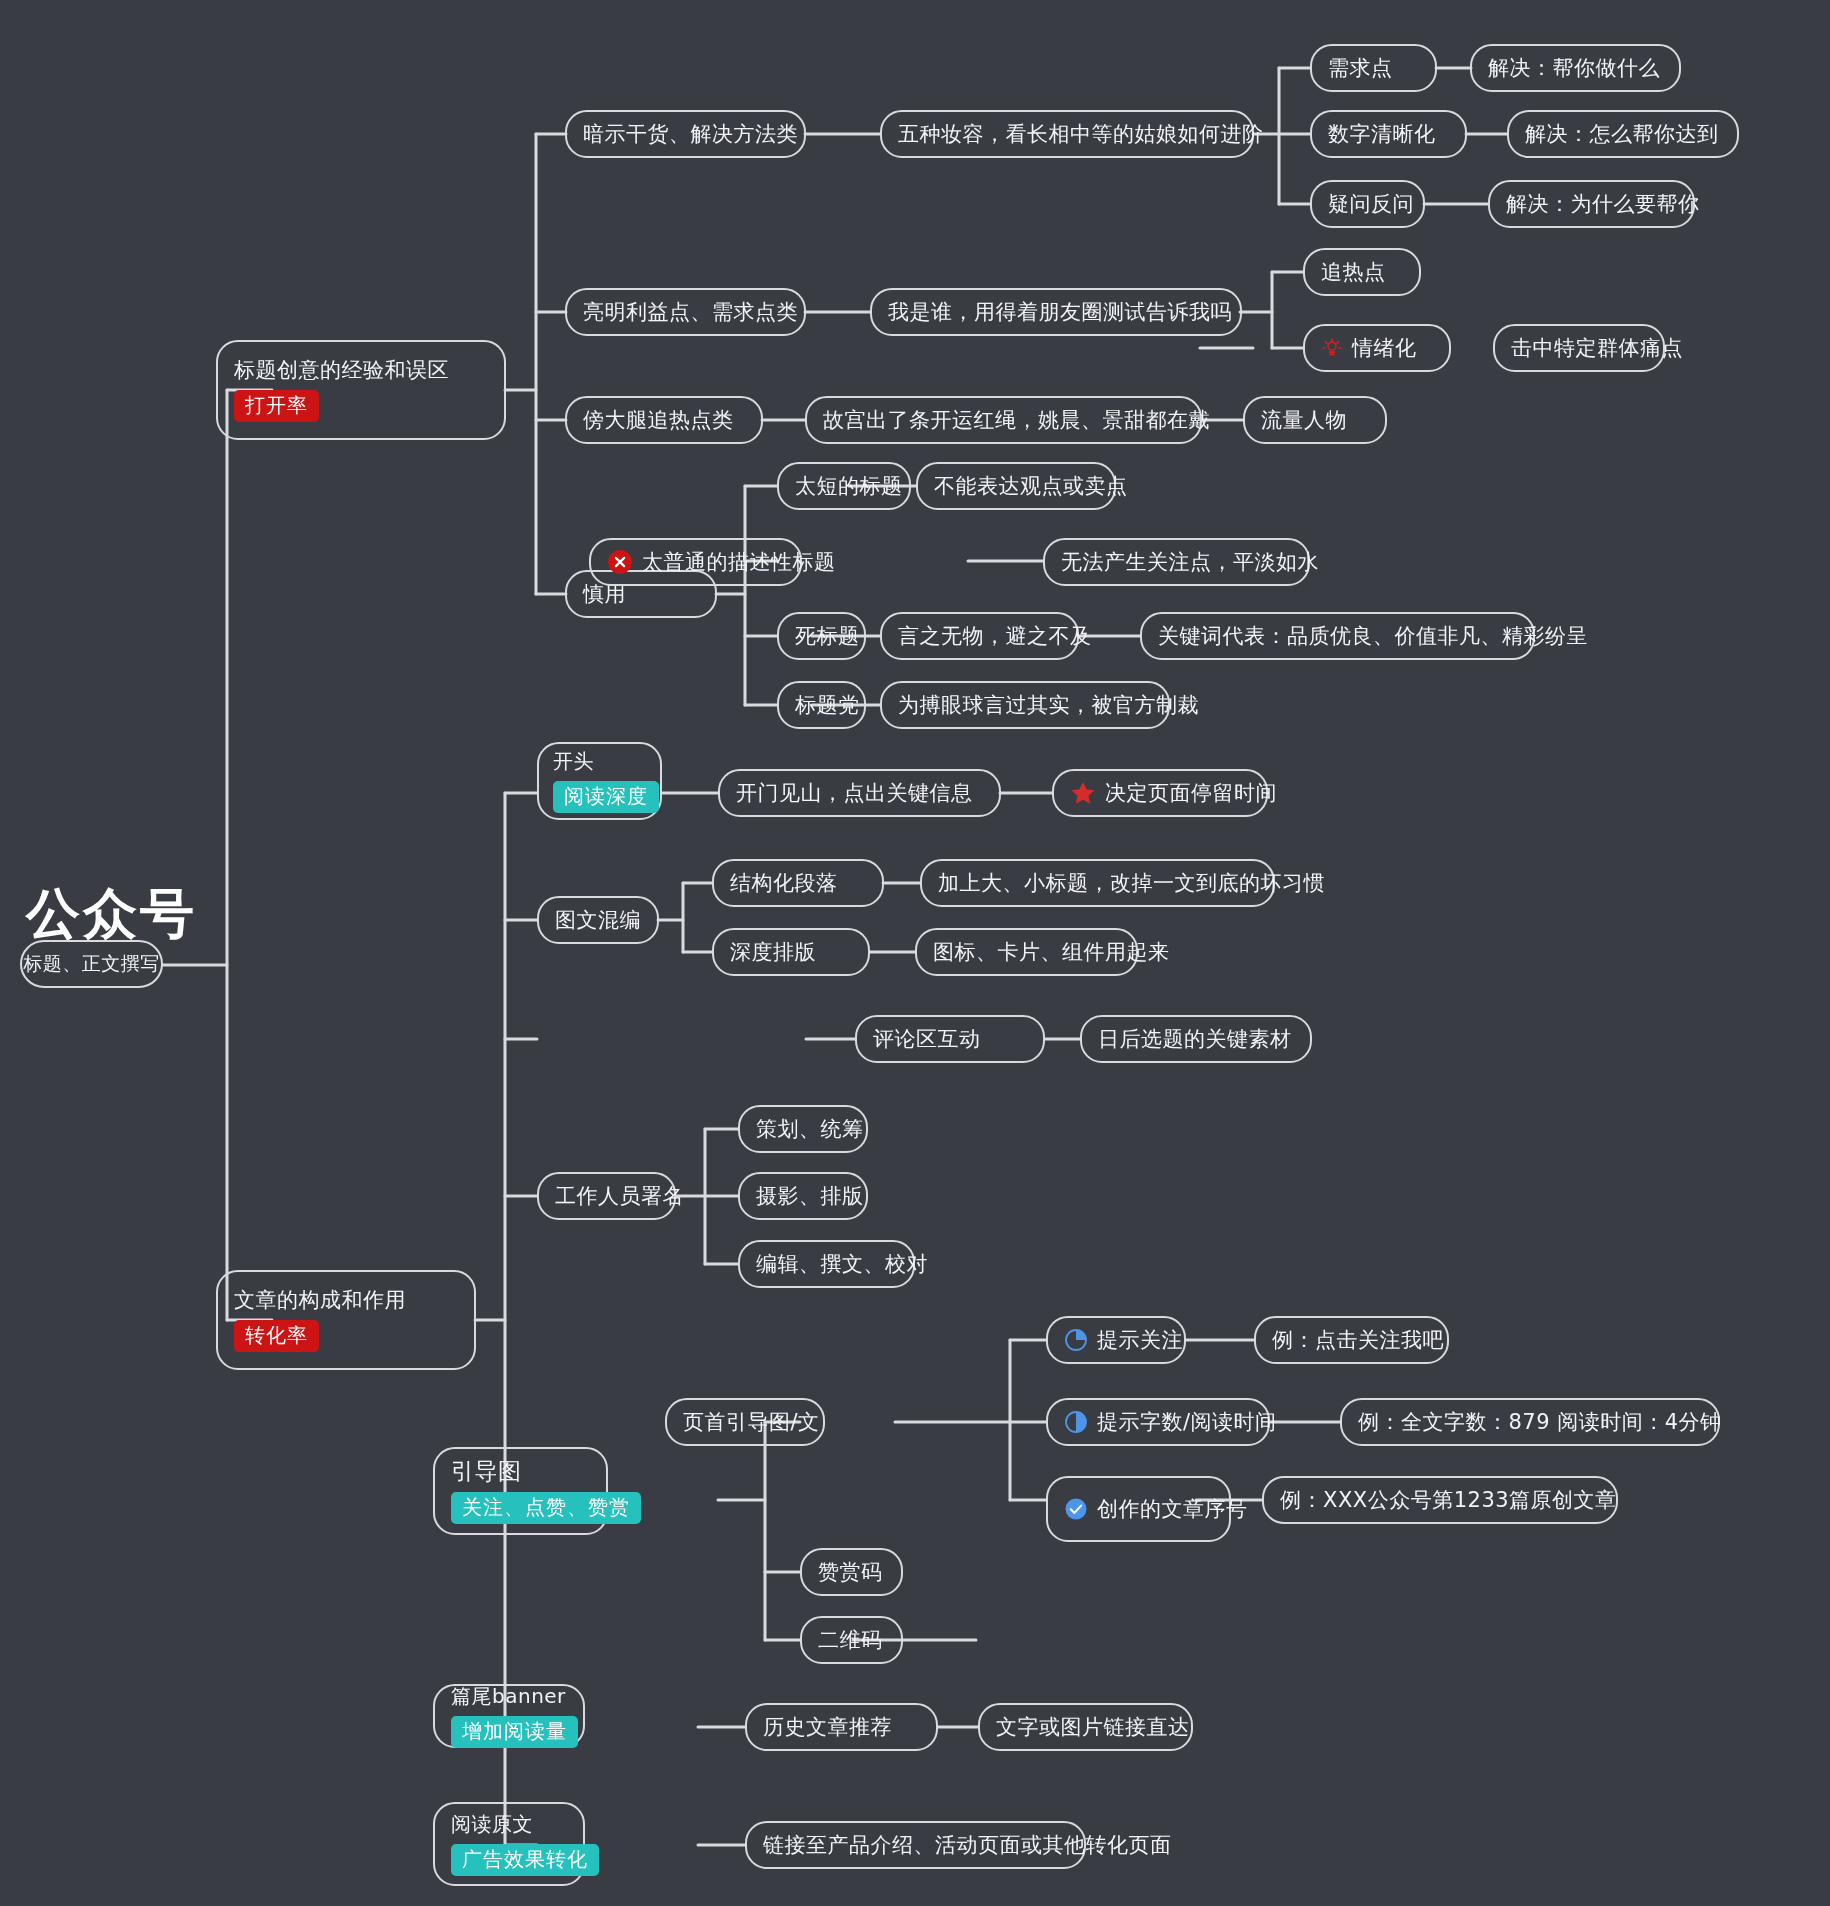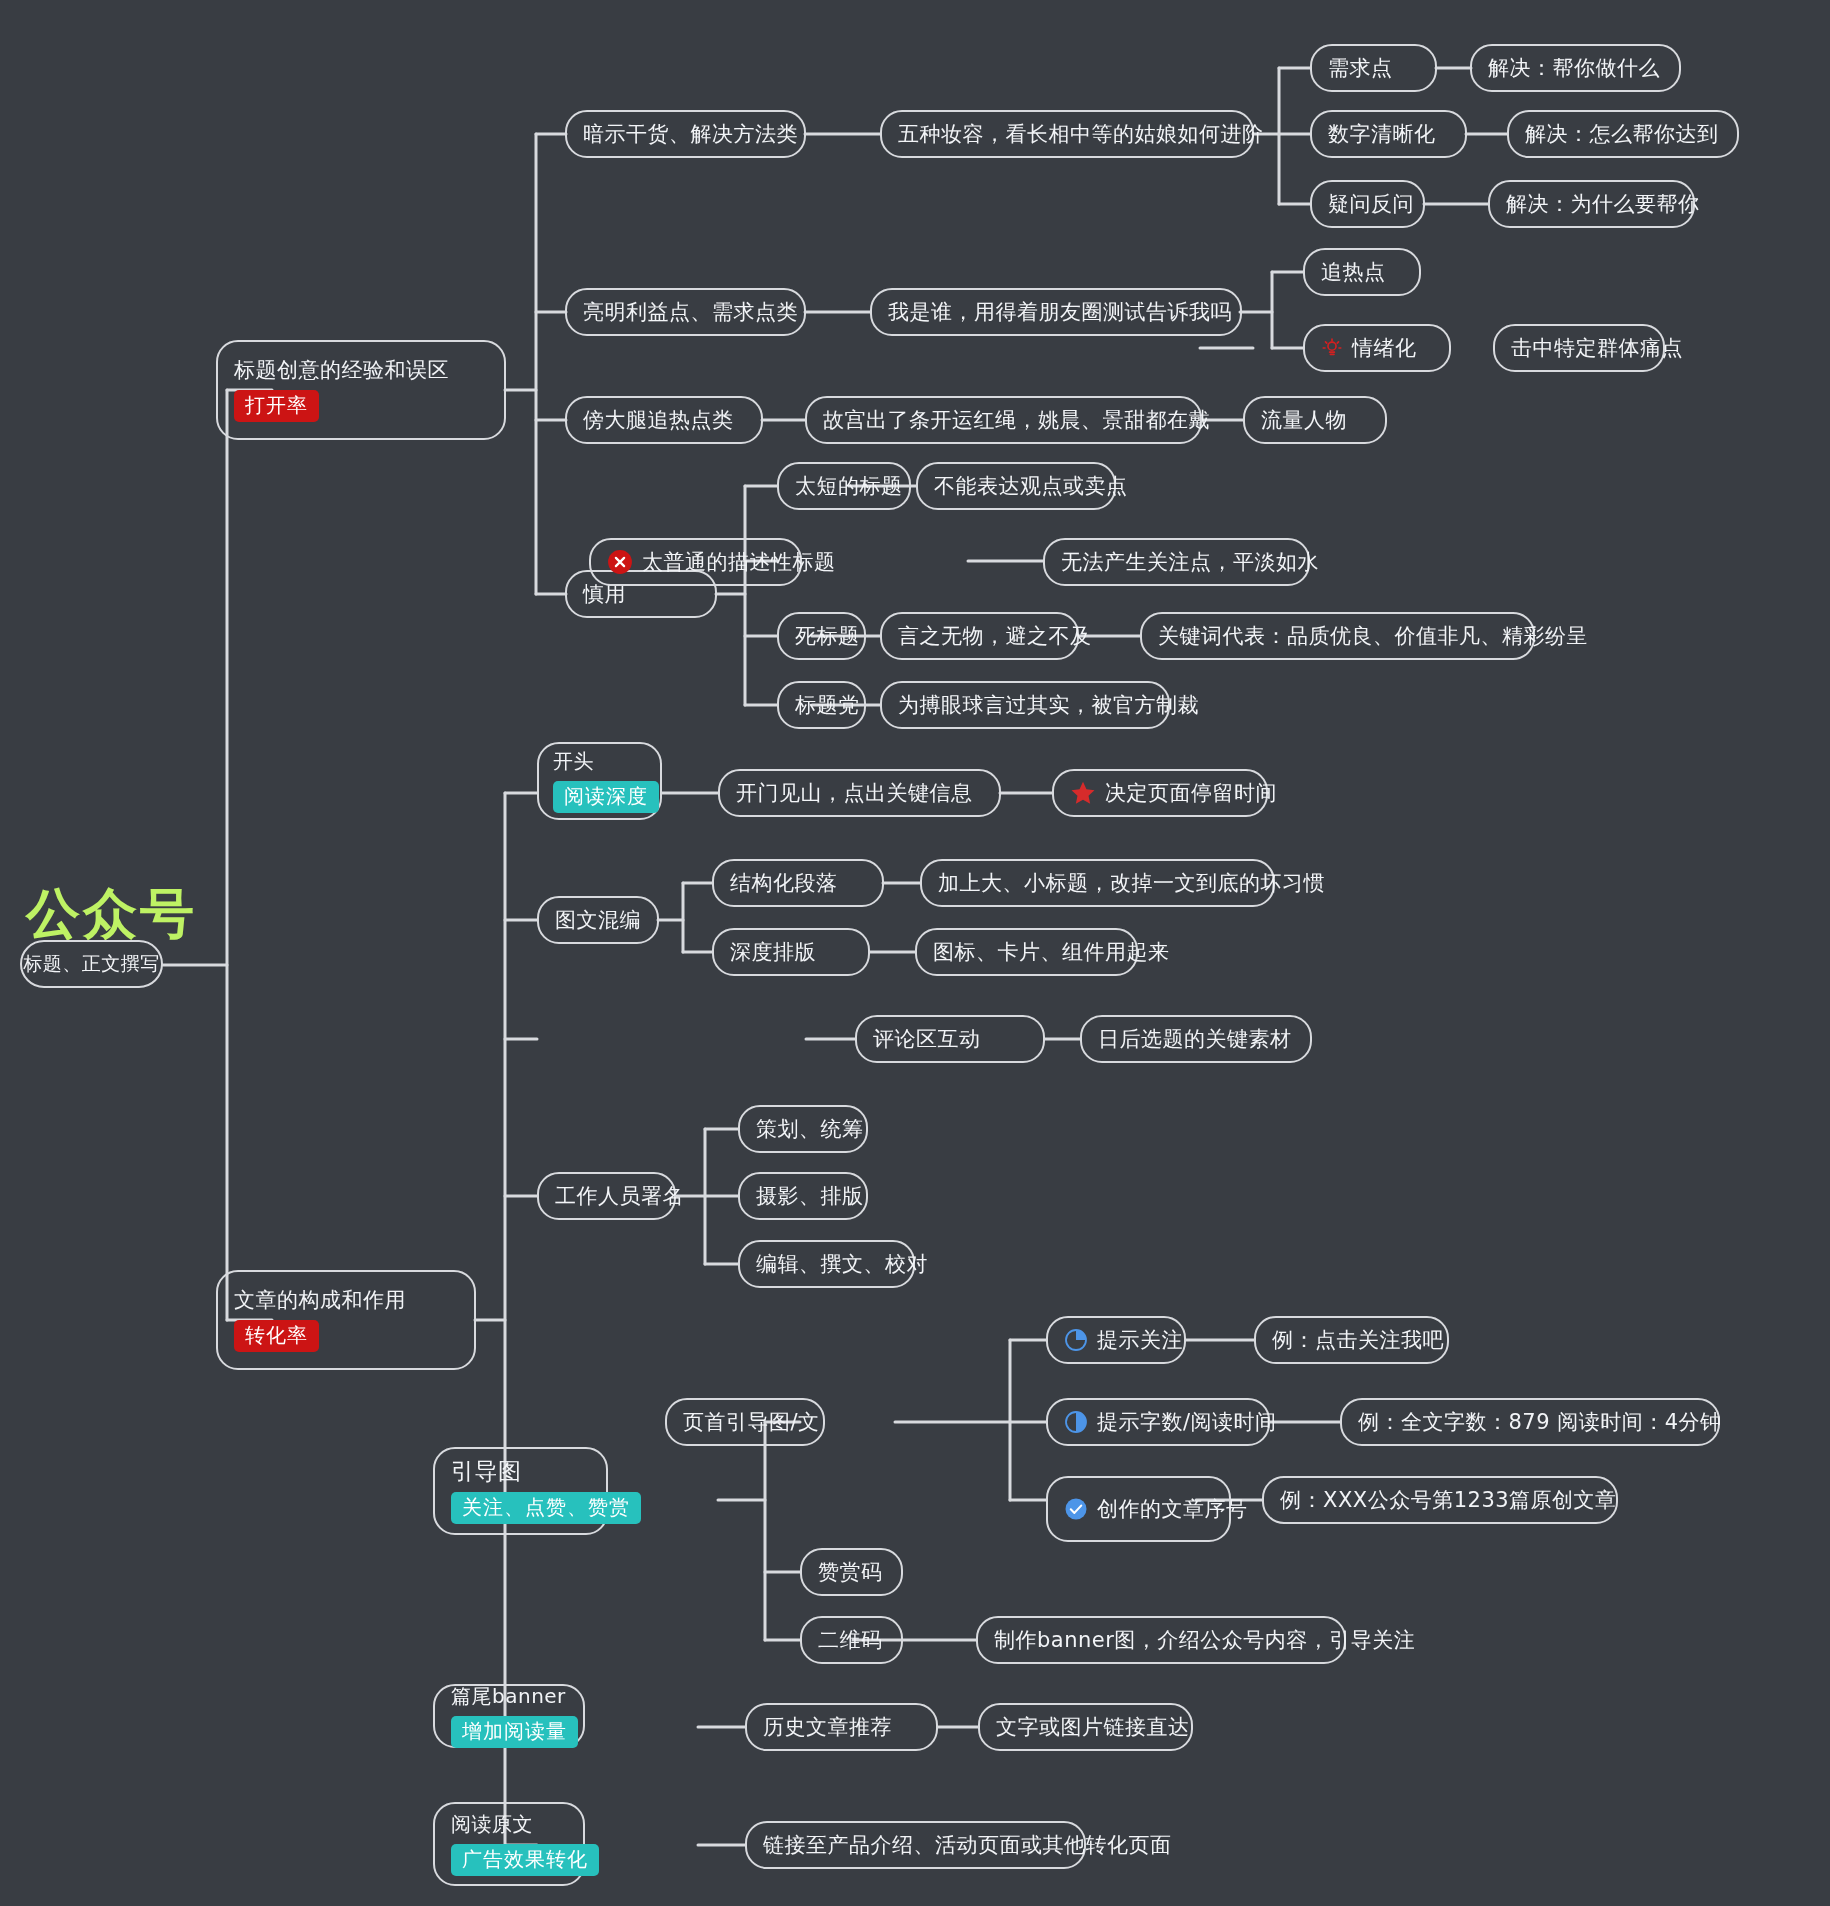--- a/index.html
+++ b/index.html
@@ -27,21 +27,21 @@
     padding:4px 16px;
     white-space:nowrap;
     line-height:1.25;
   }
   .node .row{display:flex;align-items:center;gap:9px;}
   .node .ttl{font-size:21px;letter-spacing:.5px;}
 
   
   #root-title{
     position:absolute;
-    color:#bef264;
+    color:#ffffff;
     font-size:54px;
     font-weight:bold;
     letter-spacing:3px;
     white-space:nowrap;
     font-family:Liberation Serif, serif;
   }
 
   
   .tag{
     display:inline-block;
@@ -486,25 +486,20 @@
   <div class="node" style="left:800px;top:1548px;width:103px;height:48px;">
     <div class="row">
         <span class="ttl">赞赏码</span>
       </div>
   </div>
   <div class="node" style="left:800px;top:1616px;width:103px;height:48px;">
     <div class="row">
         <span class="ttl">二维码</span>
       </div>
   </div>
-  <div class="node" style="left:976px;top:1616px;width:370px;height:48px;">
-    <div class="row">
-        <span class="ttl">制作banner图，介绍公众号内容，引导关注</span>
-      </div>
-  </div>
 
   <div class="node two-line" style="left:433px;top:1684px;width:152px;height:64px;">
     <span class="ttl" style="font-size:20px;">篇尾banner</span>
     <span class="tag teal">增加阅读量</span>
   </div>
   <div class="node" style="left:745px;top:1703px;width:193px;height:48px;">
     <div class="row">
         <span class="ttl">历史文章推荐</span>
       </div>
   </div>

